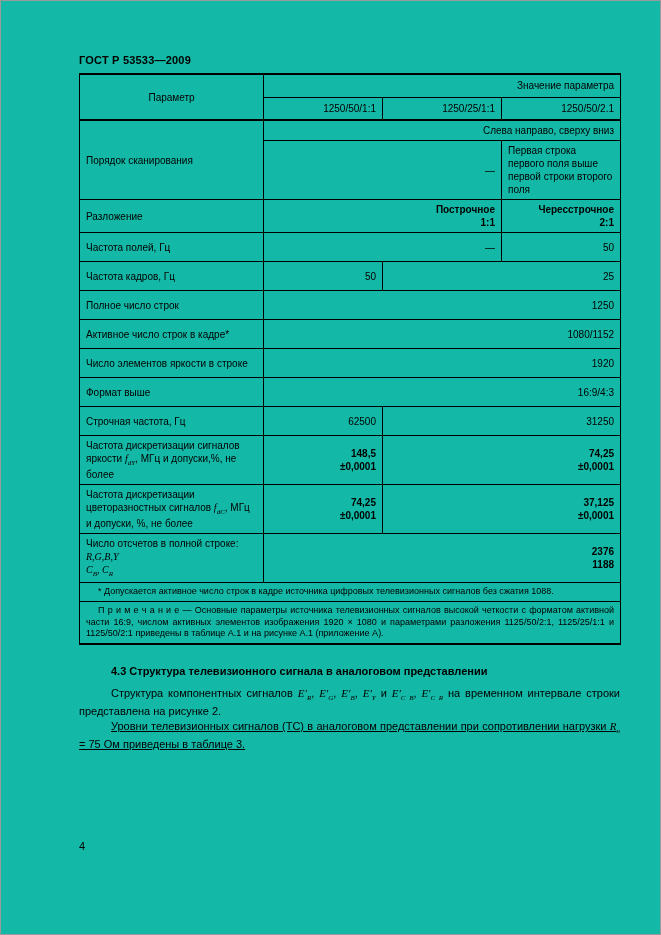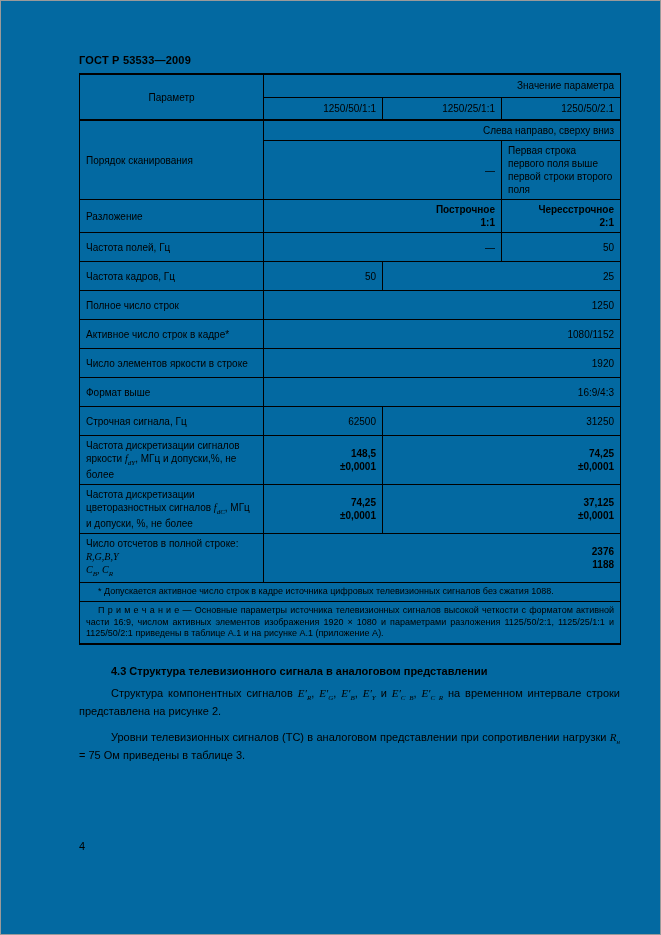--- a/index.html
+++ b/index.html
@@ -5,21 +5,21 @@
   * { box-sizing: border-box; }
   html, body { margin: 0; padding: 0; }
   body {
     width: 661px; height: 935px;
     background: #e8e8e8;
     font-family: "Liberation Sans", sans-serif;
     color: #000;
   }
   .page {
     width: 661px; height: 935px;
-    background: #0369a1;
+    background: #14b8a6;
     border: 1px solid #9a9a9a;
     position: relative;
     overflow: hidden;
   }
   .content { position: absolute; left: 78px; top: 0; width: 541px; }
   .doc-header { padding-top: 53px; font-size: 11px; font-weight: bold; letter-spacing: 0.2px; }
   .caption { margin-top: 25px; font-size: 10px; }
 
   table.params {
     border-collapse: collapse;
@@ -38,21 +38,21 @@
   .lab { text-align: left; }
   .vtop { vertical-align: top; padding-top: 7px; }
   .pre { white-space: pre-line; font-weight: bold; }
   tr.h28 td { height: 29px; }
   .fnote { font-size: 9px; padding: 5px 8px; text-indent: 12px; }
   .note { font-size: 9px; padding: 4px 8px 7px; text-indent: 12px; text-align: justify; line-height: 1.35; }
   .mv { font-family: "Liberation Serif", serif; font-style: italic; }
   sub.ms { font-family: "Liberation Serif", serif; font-style: italic; font-size: 7px; text-align: right; }
   .heading { margin: 20px 0 0; font-size: 11px; font-weight: bold; padding-left: 32px; }
   .para { margin: 9px 0 0; font-size: 11px; line-height: 1.4; text-align: justify; text-indent: 32px; }
-  .para.flush { margin-top: 11px; }
+  .para.flush { margin-top: 0; text-decoration: underline; }
   .page-number { position: absolute; left: 78px; top: 839px; font-size: 11px; }
 </style>
 </head>
 <body>
 
 <div class="page">
   <div class="content">
 
     <div class="doc-header">ГОСТ Р 53533—2009</div>
 
@@ -111,21 +111,21 @@
         </tr>
         <tr class="h28">
           <td class="lab">Число элементов яркости в строке</td>
           <td colspan="3" class="c">1920</td>
         </tr>
         <tr class="h28">
           <td class="lab">Формат выше</td>
           <td colspan="3" class="c">16:9/4:3</td>
         </tr>
         <tr class="h28">
-          <td class="lab">Строчная сигнала, Гц</td>
+          <td class="lab">Строчная частота, Гц</td>
           <td class="c">62500</td>
           <td colspan="2" class="c">31250</td>
         </tr>
         <tr>
           <td class="lab"><span>Частота дискретизации сигналов яркости </span><span class="mv">f</span><sub class="ms">dY</sub><span>, МГц и допуски,%, не более</span></td>
           <td class="c pre">148,5
 ±0,0001</td>
           <td colspan="2" class="c pre">74,25
 ±0,0001</td>
         </tr>

